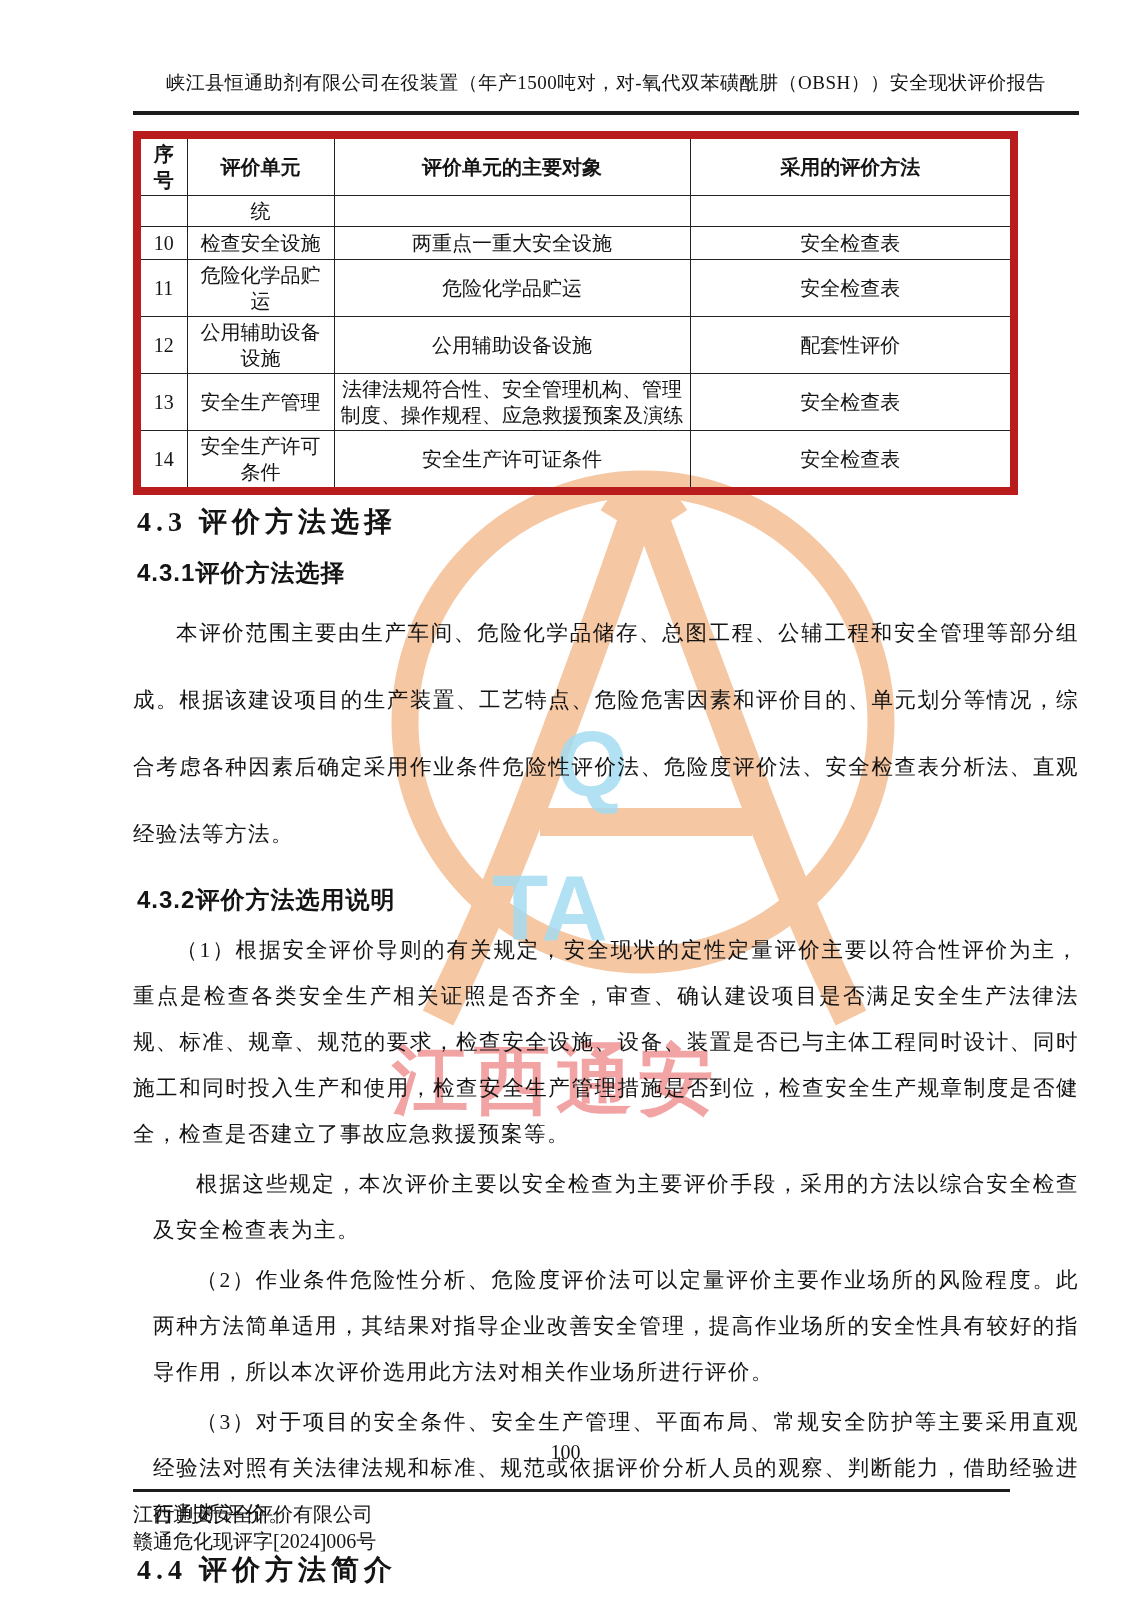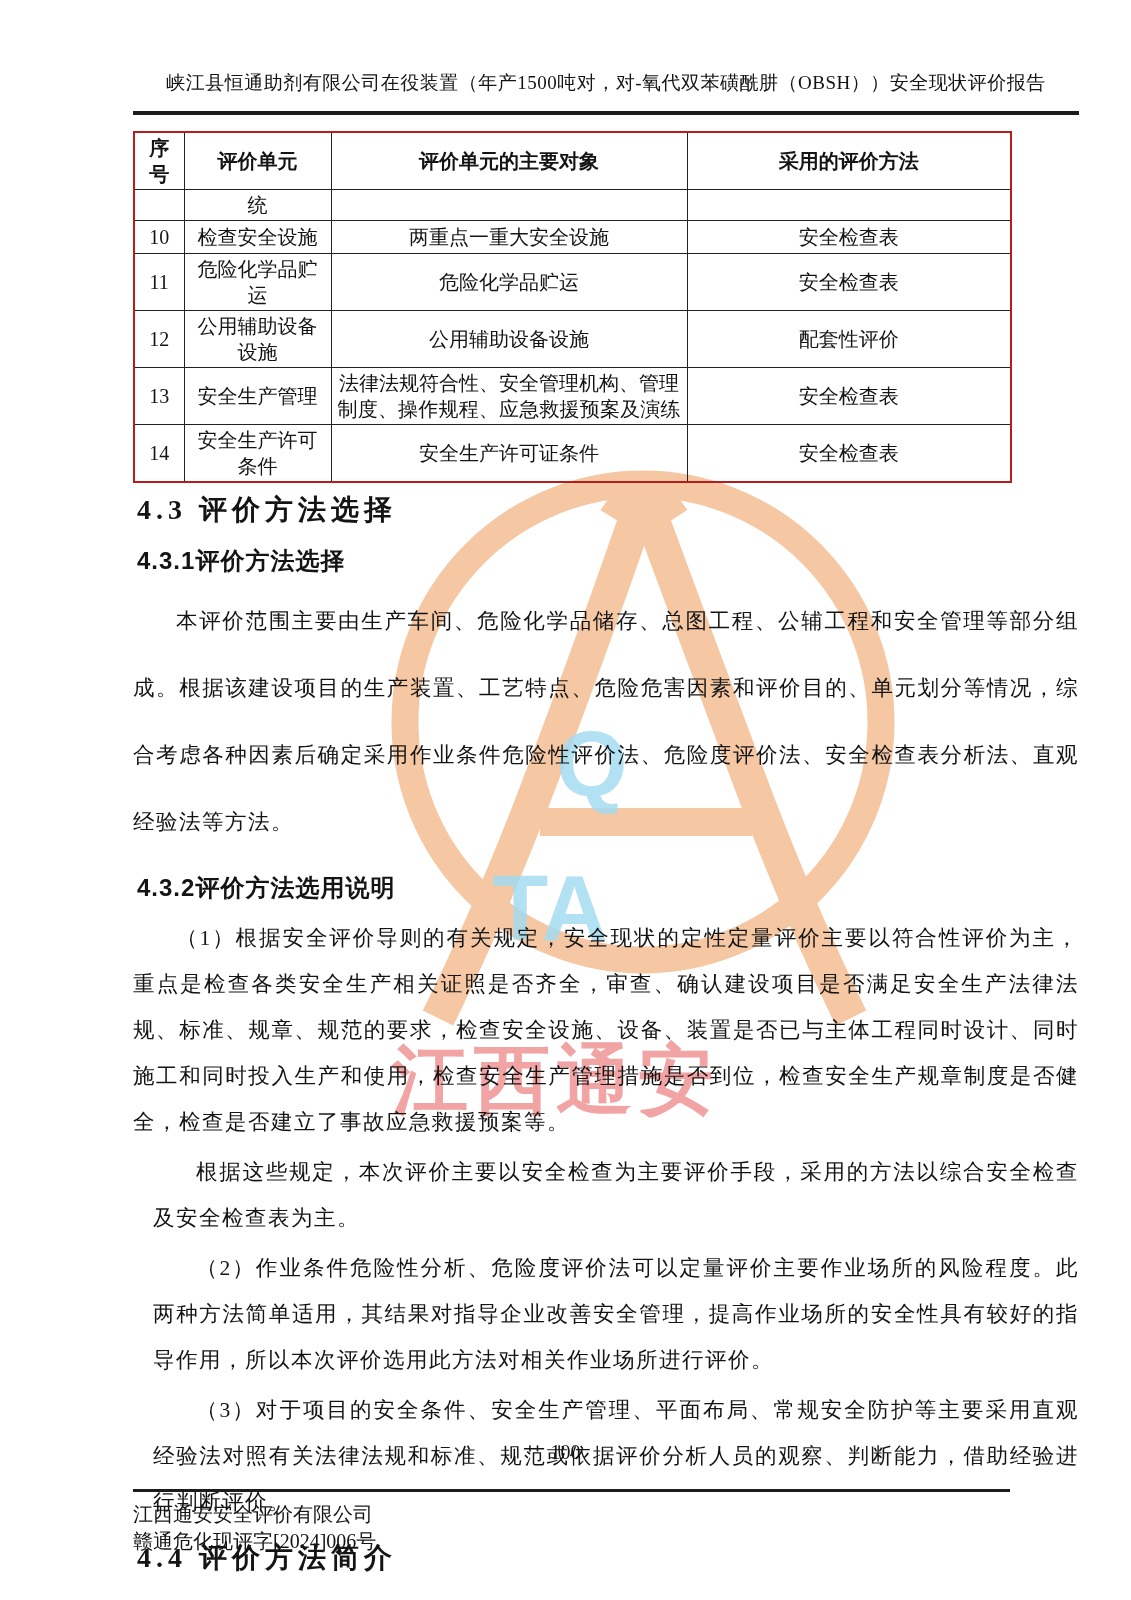--- a/index.html
+++ b/index.html
@@ -28,21 +28,21 @@
   }
   table.unit-table{
     margin-top:21px;width:877px;
     border-collapse:collapse;table-layout:fixed;
     font-size:20px;
   }
   table.unit-table td,table.unit-table th{
     border:1px solid #222;text-align:center;vertical-align:middle;
     line-height:1.3;padding:2px 6px;box-sizing:border-box;
   }
-  table.unit-table{border:2px solid #b91c1c;margin-top:16px;}
+  table.unit-table{border:8px solid #b91c1c;margin-top:16px;}
   table.unit-table th{font-weight:bold;height:52px;}
   tr.r-cont td{height:26px;}
   tr.r10 td{height:33px;}
   tr.r11 td{height:48px;}
   tr.r12 td{height:50px;}
   tr.r13 td{height:56px;}
   tr.r14 td{height:48px;}
   td.obj-justify{text-align:justify;text-align-last:justify;padding:2px 10px;}
   .h-major{
     margin:8px 0 0 4px;

